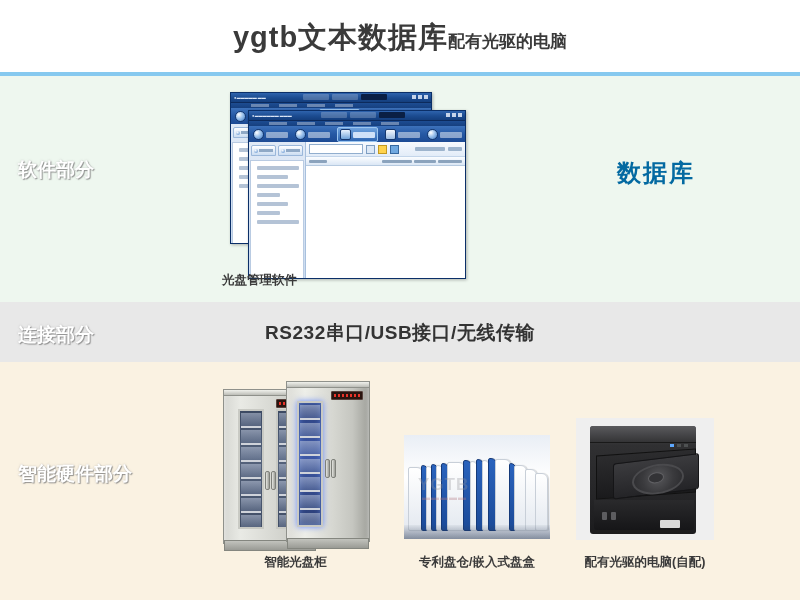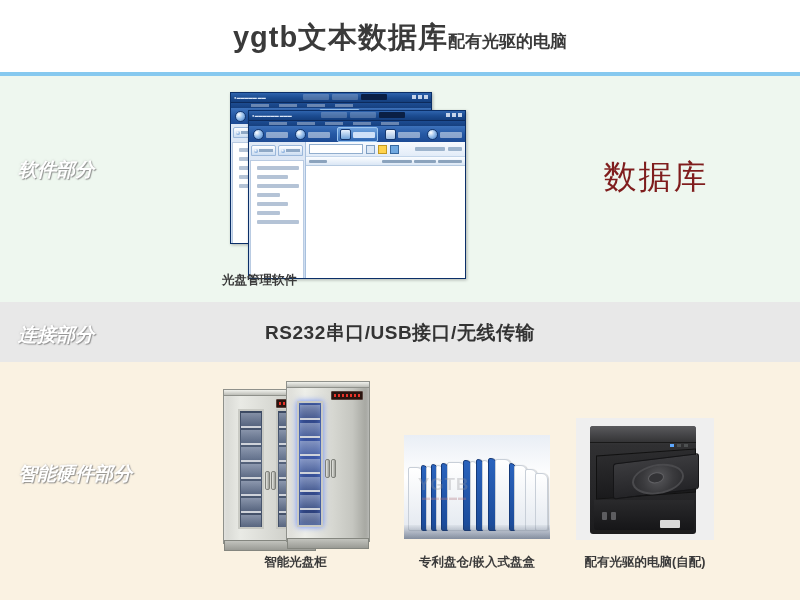--- a/index.html
+++ b/index.html
@@ -43,33 +43,32 @@
   .band-hardware  { top: 362px; height: 238px; background: #faf2e2; }
 
   
   .section-label {
     position: absolute; left: 18px;
     font-size: 19px; font-weight: bold;
     color: #ffffff;
     text-shadow: 1px 1px 1px rgba(120,120,120,0.75),
                  0 0 2px rgba(150,150,150,0.5);
     white-space: nowrap;
-    font-style: italic;
   }
   .label-software { top: 157px; }
   .label-connect  { top: 322px; }
   .label-hardware { top: 461px; }
 
   
   .db-block {
     position: absolute; left: 520px; top: 160px; width: 272px;
     text-align: center;
   }
   .db-title {
-    font-size: 33px; font-weight: normal; color: #7f1d1d;
+    font-size: 24px; font-weight: bold; color: #0369a1;
     letter-spacing: 2px; line-height: 1.05;
   }
   .db-sub {
     margin-top: 3px;
     font-size: 13.5px; font-weight: bold; color: #1d1d1d;
     white-space: nowrap;
   }
 
   
   .connect-text {

